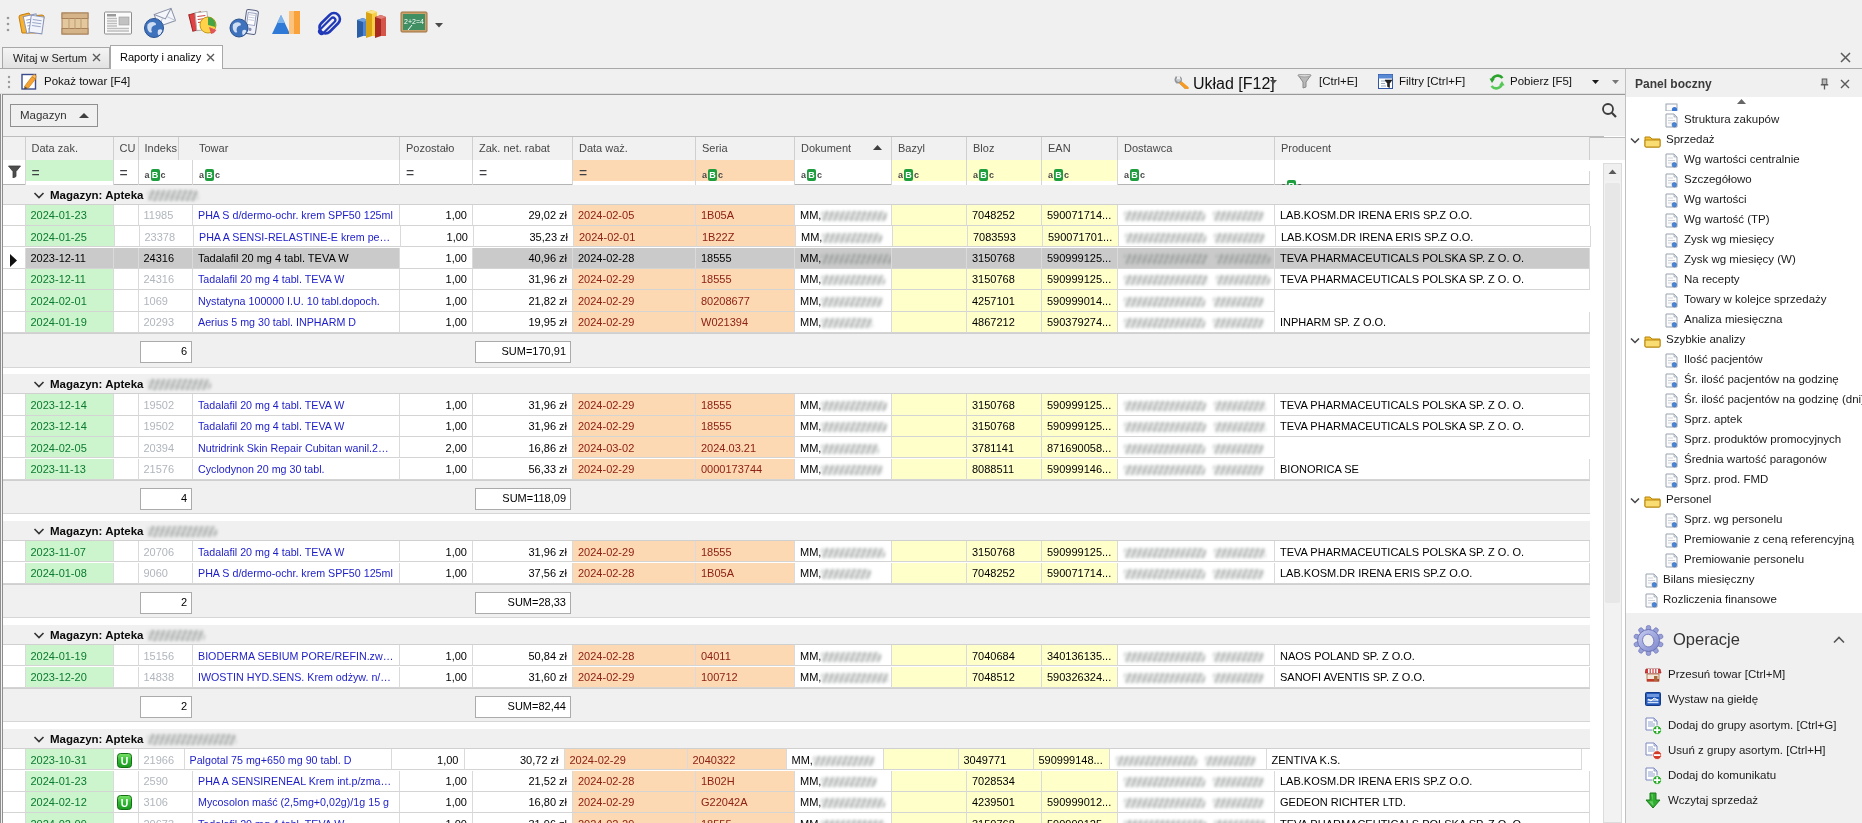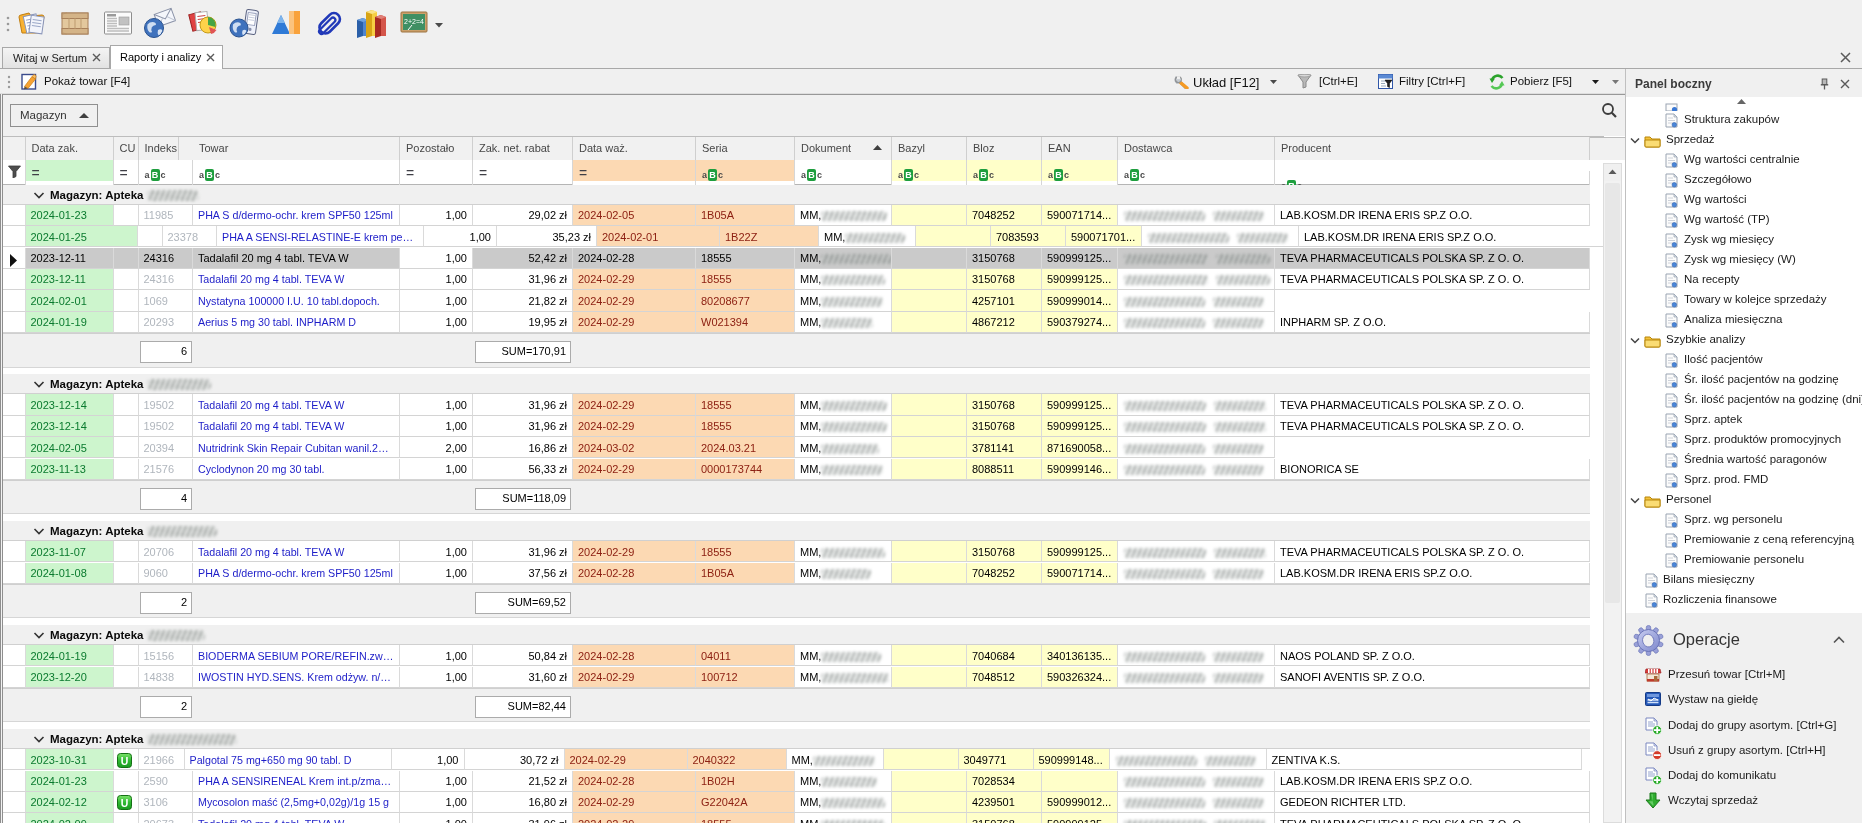--- a/index.html
+++ b/index.html
@@ -189,21 +189,21 @@
     <path d="M11.8 2.6 Q13 1 14.3 2 Q15.6 3 14.8 4.4 L14.5 6 L11 3.5 Z" fill="#f9c06a" stroke="#c97d14" stroke-width="0.7"></path>
     <path d="M3.5 13.5 L7 15.5 L3 16.2 Z" fill="#5a4a3a"></path>
   </svg>
 <div class="a" style="left:44px;top:75px;font-size:11.5px;color:#111">Pokaż towar [F4]</div>
 <svg class="a" style="left:1174px;top:74px" width="15" height="15" viewBox="0 0 15 15">
     <path d="M3 3 Q1 6 3 8 L6 8 L12 14" stroke="#9aa0a8" stroke-width="3" fill="none"></path>
     <path d="M7 9 L13 14" stroke="#f59a23" stroke-width="3.4" fill="none" stroke-linecap="round"></path>
     <circle cx="4.5" cy="5.5" r="3" fill="#c3c9cf" stroke="#888"></circle> 
     <rect x="3" y="2.2" width="3" height="3" fill="#f0f0f0"></rect>
   </svg>
-<div class="a" style="left:1193px;top:75px;font-size:13px;color:#111">Układ [F12]</div>
+<div class="a" style="left:1193px;top:75px;font-size:16px;color:#111">Układ [F12]</div>
 <svg class="a" style="left:1269px;top:79px" width="9" height="6" viewBox="0 0 9 6">
     <polygon points="1,1 8,1 4.5,5" fill="#4a4a4a"></polygon>
   </svg>
 <svg class="a" style="left:1297px;top:74px" width="15" height="15" viewBox="0 0 15 15">
     <polygon points="1,1 14,1 9,8 9,13 6,14 6,8" fill="#b8b8b8" stroke="#8a8a8a"></polygon>
     <ellipse cx="7.5" cy="1.6" rx="6.4" ry="1.3" fill="#d8d8d8" stroke="#8a8a8a" stroke-width="0.6"></ellipse>
   </svg>
 <div class="a" style="left:1319px;top:75px;font-size:11.5px;color:#111">[Ctrl+E]</div>
 <svg class="a" style="left:1378px;top:74px" width="15" height="15" viewBox="0 0 15 15">
     <rect x="0.5" y="0.5" width="14" height="14" fill="#fff" stroke="#3056a8"></rect>
@@ -289,21 +289,21 @@
     <div class="td orange" style="width:99px">1B05A</div>
     <div class="td" style="width:97px">MM,<span class="smu" style="width:66px"></span></div>
     <div class="td yellow" style="width:75px"></div>
     <div class="td yellow" style="width:75px">7048252</div>
     <div class="td yellow" style="width:76px">590071714...</div>
     <div class="td" style="width:157px;padding-left:6px"><span class="smu" style="width:81px"></span><span style="display:inline-block;width:8px"></span><span class="smu" style="width:51px"></span></div>
     <div class="td" style="width:315px">LAB.KOSM.DR IRENA ERIS SP.Z O.O.</div>
   </div>
 <div class="row" style="top:226.1px;height:21.4px">
     <div class="td" style="width:22.5px"></div>
-    <div class="td green" style="width:112px">2024-01-25</div>
+    <div class="td green" style="width:89px">2024-01-25</div>
     <div class="td" style="width:25px;padding-left:4px"></div>
     <div class="td idx" style="width:54.5px">23378</div>
     <div class="td tw" style="width:207px">PHA A SENSI-RELASTINE-E krem pepty...</div>
     <div class="td rt" style="width:73px">1,00</div>
     <div class="td rt" style="width:100px">35,23 zł</div>
     <div class="td orange" style="width:123px">2024-02-01</div>
     <div class="td orange" style="width:99px">1B22Z</div>
     <div class="td" style="width:97px">MM,<span class="smu" style="width:60px"></span></div>
     <div class="td yellow" style="width:75px"></div>
     <div class="td yellow" style="width:75px">7083593</div>
@@ -313,21 +313,21 @@
   </div>
 <div class="row" style="top:247.5px;height:21.4px">
     <div class="td" style="width:22.5px"><svg style="position:relative;left:-6px;top:-2px" width="22" height="21" viewBox="0 0 22 21">
         <polygon points="8,4 15,10.5 8,17" fill="#111"></polygon>
       </svg></div>
     <div class="td gray" style="width:88px">2023-12-11</div>
     <div class="td gray" style="width:25px;padding-left:4px"></div>
     <div class="td gray" style="width:54.5px">24316</div>
     <div class="td gray" style="width:207px">Tadalafil 20 mg 4 tabl. TEVA W</div>
     <div class="td rt" style="width:73px">1,00</div>
-    <div class="td rt gray" style="width:100px">52,42 zł</div>
+    <div class="td rt gray" style="width:100px">40,96 zł</div>
     <div class="td gray" style="width:123px">2024-02-28</div>
     <div class="td gray" style="width:99px">18555</div>
     <div class="td gray" style="width:97px">MM,<span class="smu" style="width:72px"></span></div>
     <div class="td gray" style="width:75px"></div>
     <div class="td gray" style="width:75px">3150768</div>
     <div class="td gray" style="width:76px">590999125...</div>
     <div class="td gray" style="width:157px;padding-left:6px"><span class="smu" style="width:84px"></span><span style="display:inline-block;width:8px"></span><span class="smu" style="width:54px"></span></div>
     <div class="td gray" style="width:315px">TEVA PHARMACEUTICALS POLSKA SP. Z O. O.</div>
   </div>
 <div class="row" style="top:268.9px;height:21.4px">
@@ -492,21 +492,21 @@
     <div class="td orange" style="width:99px">1B05A</div>
     <div class="td" style="width:97px">MM,<span class="smu" style="width:50px"></span></div>
     <div class="td yellow" style="width:75px"></div>
     <div class="td yellow" style="width:75px">7048252</div>
     <div class="td yellow" style="width:76px">590071714...</div>
     <div class="td" style="width:157px;padding-left:6px"><span class="smu" style="width:81px"></span><span style="display:inline-block;width:8px"></span><span class="smu" style="width:51px"></span></div>
     <div class="td" style="width:315px">LAB.KOSM.DR IRENA ERIS SP.Z O.O.</div>
   </div>
 <div class="sumrow" style="top:583.9px;width:1587.0px;height:34.6px"></div>
 <div class="sumbox" style="left:140px;top:591.9px;width:52px;height:22px">2</div>
-<div class="sumbox" style="left:475px;top:591.9px;width:96px;height:22px">SUM=69,52</div>
+<div class="sumbox" style="left:475px;top:591.9px;width:96px;height:22px">SUM=28,33</div>
 <div class="gap" style="top:618.5px;width:1587.0px;height:6.4px"></div>
 <div class="gh" style="top:624.9px;width:1587.0px;height:20.2px;padding:4px 0 0 47px">Magazyn: Apteka <span class="smug" style="width:58px"></span></div>
 <svg class="a" style="left:33px;top:630.8999999999997px" width="12" height="8" viewBox="0 0 12 8">
     <path d="M1.5 2 L6 6.5 L10.5 2" stroke="#333" stroke-width="1.6" fill="none"></path>
   </svg>
 <div class="row" style="top:645.1px;height:21.4px">
     <div class="td" style="width:22.5px"></div>
     <div class="td green" style="width:88px">2024-01-19</div>
     <div class="td" style="width:25px;padding-left:4px"></div>
     <div class="td idx" style="width:54.5px">15156</div>

